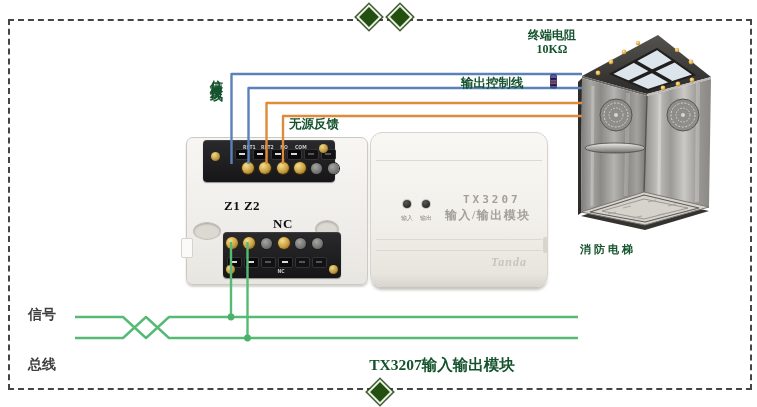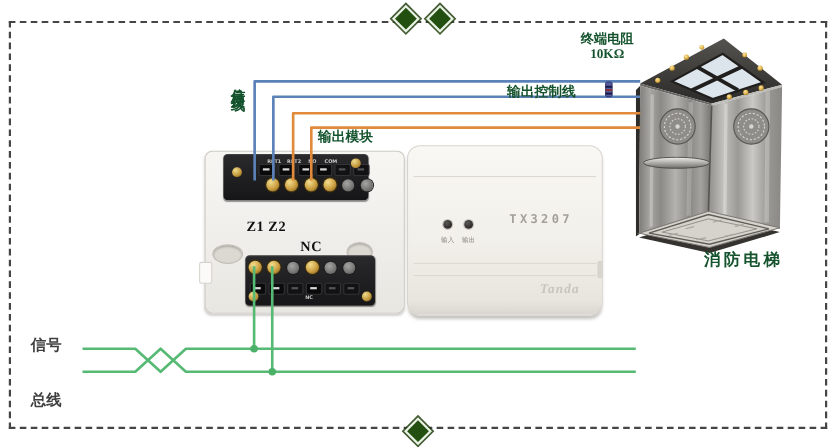--- a/index.html
+++ b/index.html
@@ -138,20 +138,21 @@
 
   <div class="mod2">
     <div class="seam" style="top:27px;"></div>
     <div class="seam" style="top:106px;"></div>
     <div class="seam" style="top:117px;"></div>
     <div class="led" style="left:32px;top:67px;"></div>
     <div class="led" style="left:51px;top:67px;"></div>
     <span class="led-lbl" style="left:21px;top:78px;">输入</span>
     <span class="led-lbl" style="left:40px;top:78px;">输出</span>
     <div class="mod2-model" style="left:92px;top:60px;">TX3207</div>
+    <div class="mod2-name" style="left:74px;top:74px;">输入/输出模块</div>
     <div class="brand" style="left:120px;top:122px;">Tanda</div>
     <div class="notch" style="left:172px;top:104px;"></div>
   </div>
 
   <svg class="layer" style="left:578px;top:30px;" width="136" height="200" viewBox="0 0 136 200">
     <defs>
       <linearGradient id="wallL" x1="0" y1="0" x2="1" y2="0">
         <stop offset="0" stop-color="#7e7c78"></stop>
           <stop offset=".15" stop-color="#a8a6a2"></stop>
         <stop offset=".3" stop-color="#8c8a86"></stop>
@@ -263,20 +264,21 @@
       <path d="M75,317 L123,317 L146,338 L169,317 L578,317"></path>
       <path d="M75,338 L123,338 L146,317 L169,338 L578,338"></path>
       <path d="M231,242 L231,317"></path>
       <path d="M247.5,242 L247.5,338"></path>
     </g>
     <circle cx="231" cy="317" r="3.4" fill="#4bb068"></circle>
     <circle cx="247.5" cy="338" r="3.4" fill="#4bb068"></circle>
   </svg>
 
   <div class="lbl lbl-vert" style="left:208px;top:70px;font-size:13px;">信号反馈线</div>
-  <div class="lbl" style="left:289px;top:117px;font-size:12.5px;">输出模块</div>
+  <div class="lbl" style="left:289px;top:117px;font-size:12.5px;">无源反馈</div>
   <div class="lbl" style="left:461px;top:76px;font-size:12.5px;">输出控制线</div>
   <div class="lbl" style="left:516px;top:29px;width:72px;text-align:center;font-size:12px;">终端电阻</div>
   <div class="lbl" style="left:516px;top:43px;width:72px;text-align:center;font-size:12px;">10KΩ</div>
-  <div class="lbl" style="left:580px;top:229px;width:132px;text-align:right;font-size:15px;letter-spacing:3px;">消防电梯</div>
+  <div class="lbl" style="left:580px;top:243px;width:132px;text-align:left;font-size:11px;letter-spacing:3px;">消防电梯</div>
   <div class="lbl" style="left:28px;top:307px;font-size:14px;color:#3f3f3f;">信号</div>
   <div class="lbl" style="left:28px;top:328px;font-size:14px;color:#3f3f3f;margin-top:29px;">总线</div>
+  <div class="lbl" style="left:342px;top:356px;width:200px;text-align:center;font-size:15.5px;">TX3207输入输出模块</div>
 </div>
 
 </body></html>

